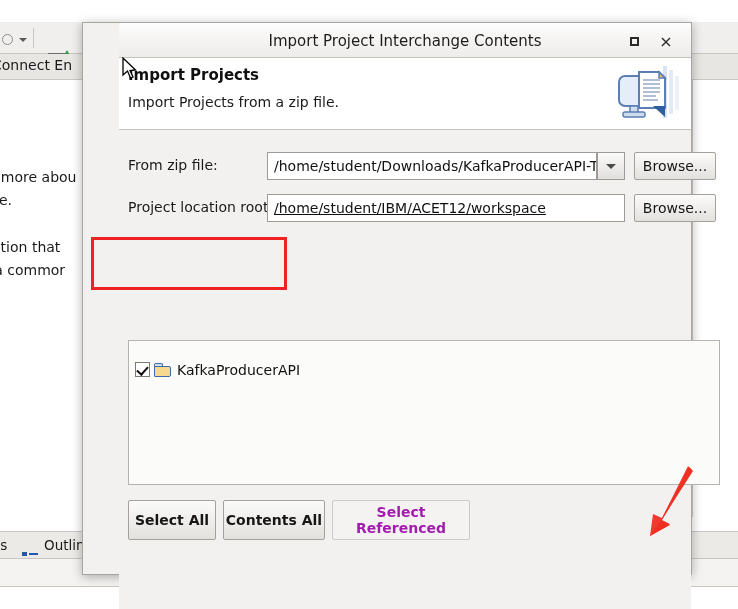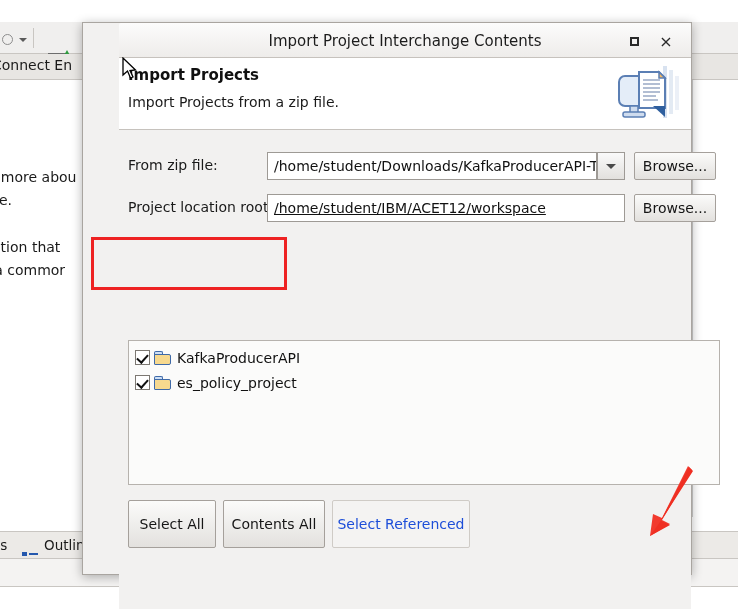--- a/index.html
+++ b/index.html
@@ -194,21 +194,21 @@
     border-right:5px solid transparent;border-top:5px solid #4a4a4a;
   }
   .btn {
     background:linear-gradient(#fbfbfa,#e3e1de);
     border:1px solid #a5a09b;
     border-radius:2px;
     font-size:14px; color:#161616;
     display:flex; align-items:center; justify-content:center;
     cursor:default; font-family:inherit;
   }
-  .btn.disabled { color:#1d4ed8; background:#f4f3f2; border-color:#cfcbc6; }
+  .btn.disabled { color:#a21caf; background:#f4f3f2; border-color:#cfcbc6;text-align:center; }
   .browse-btn { position:absolute; width:82px; height:28px; }
 
   .proj-list {
     position:absolute; left:9px; top:210px;
     width:592px; height:145px;
     background:#fbfbfa; border:1px solid #b6b2ad;
   }
   .proj-item {
     position:relative; height:25px; display:flex; align-items:center;
     padding-left:6px;
@@ -231,21 +231,21 @@
     background:#f7d98e; border:1px solid #3f6aa8; border-radius:1px 2px 2px 1px;
   }
   .folder .ft {
     position:absolute; left:0; top:0; width:9px; height:4px;
     background:#cfe0f5; border:1px solid #3f6aa8; border-bottom:none;
     border-radius:2px 2px 0 0;
   }
   .proj-label { margin-left:5px; font-size:14px; color:#111; }
 
   .sel-btnrow { position:absolute; left:9px; top:370px; height:30px; }
-  .sel-btnrow .btn { position:absolute; height:48px; }
+  .sel-btnrow .btn { position:absolute; height:40px;font-weight:bold; }
 
   
   .anno-box {
     position:absolute; border:3px solid #ee2222;
     pointer-events:none; z-index:40;
   }
   .anno-arrow { position:absolute; z-index:40; pointer-events:none; }
 
   
   .cursor { position:absolute; z-index:60; }
@@ -381,36 +381,28 @@
       <div class="btn browse-btn" style="left:515px;">Browse...</div>
     </div>
 
     <div class="field-row" style="top:64px;">
       <span class="field-label">Project location root:</span>
       <div class="field-input" style="left:148px; width:358px;text-decoration:underline;">/home/student/IBM/ACET12/workspace</div>
       <div class="btn browse-btn" style="left:515px;">Browse...</div>
     </div>
 
     <div class="proj-list">
-      <div class="proj-item" style="margin-top:4px;">
+      <div class="proj-item" style="margin-top:16px;">
         <span class="chk"></span>
         <span class="folder">
             <i class="ft"></i>
             <i class="fb"></i>
           </span>
         <span class="proj-label">KafkaProducerAPI</span>
       </div>
-      <div class="proj-item">
-        <span class="chk"></span>
-        <span class="folder">
-            <i class="ft"></i>
-            <i class="fb"></i>
-          </span>
-        <span class="proj-label">es_policy_project</span>
-      </div>
     </div>
 
     <div class="sel-btnrow">
       <div class="btn" style="left:0; width:88px;">Select All</div>
       <div class="btn" style="left:95px; width:102px;">Contents All</div>
       <div class="btn disabled" style="left:204px; width:138px;">Select Referenced</div>
     </div>
 
   </div>
 </div>

